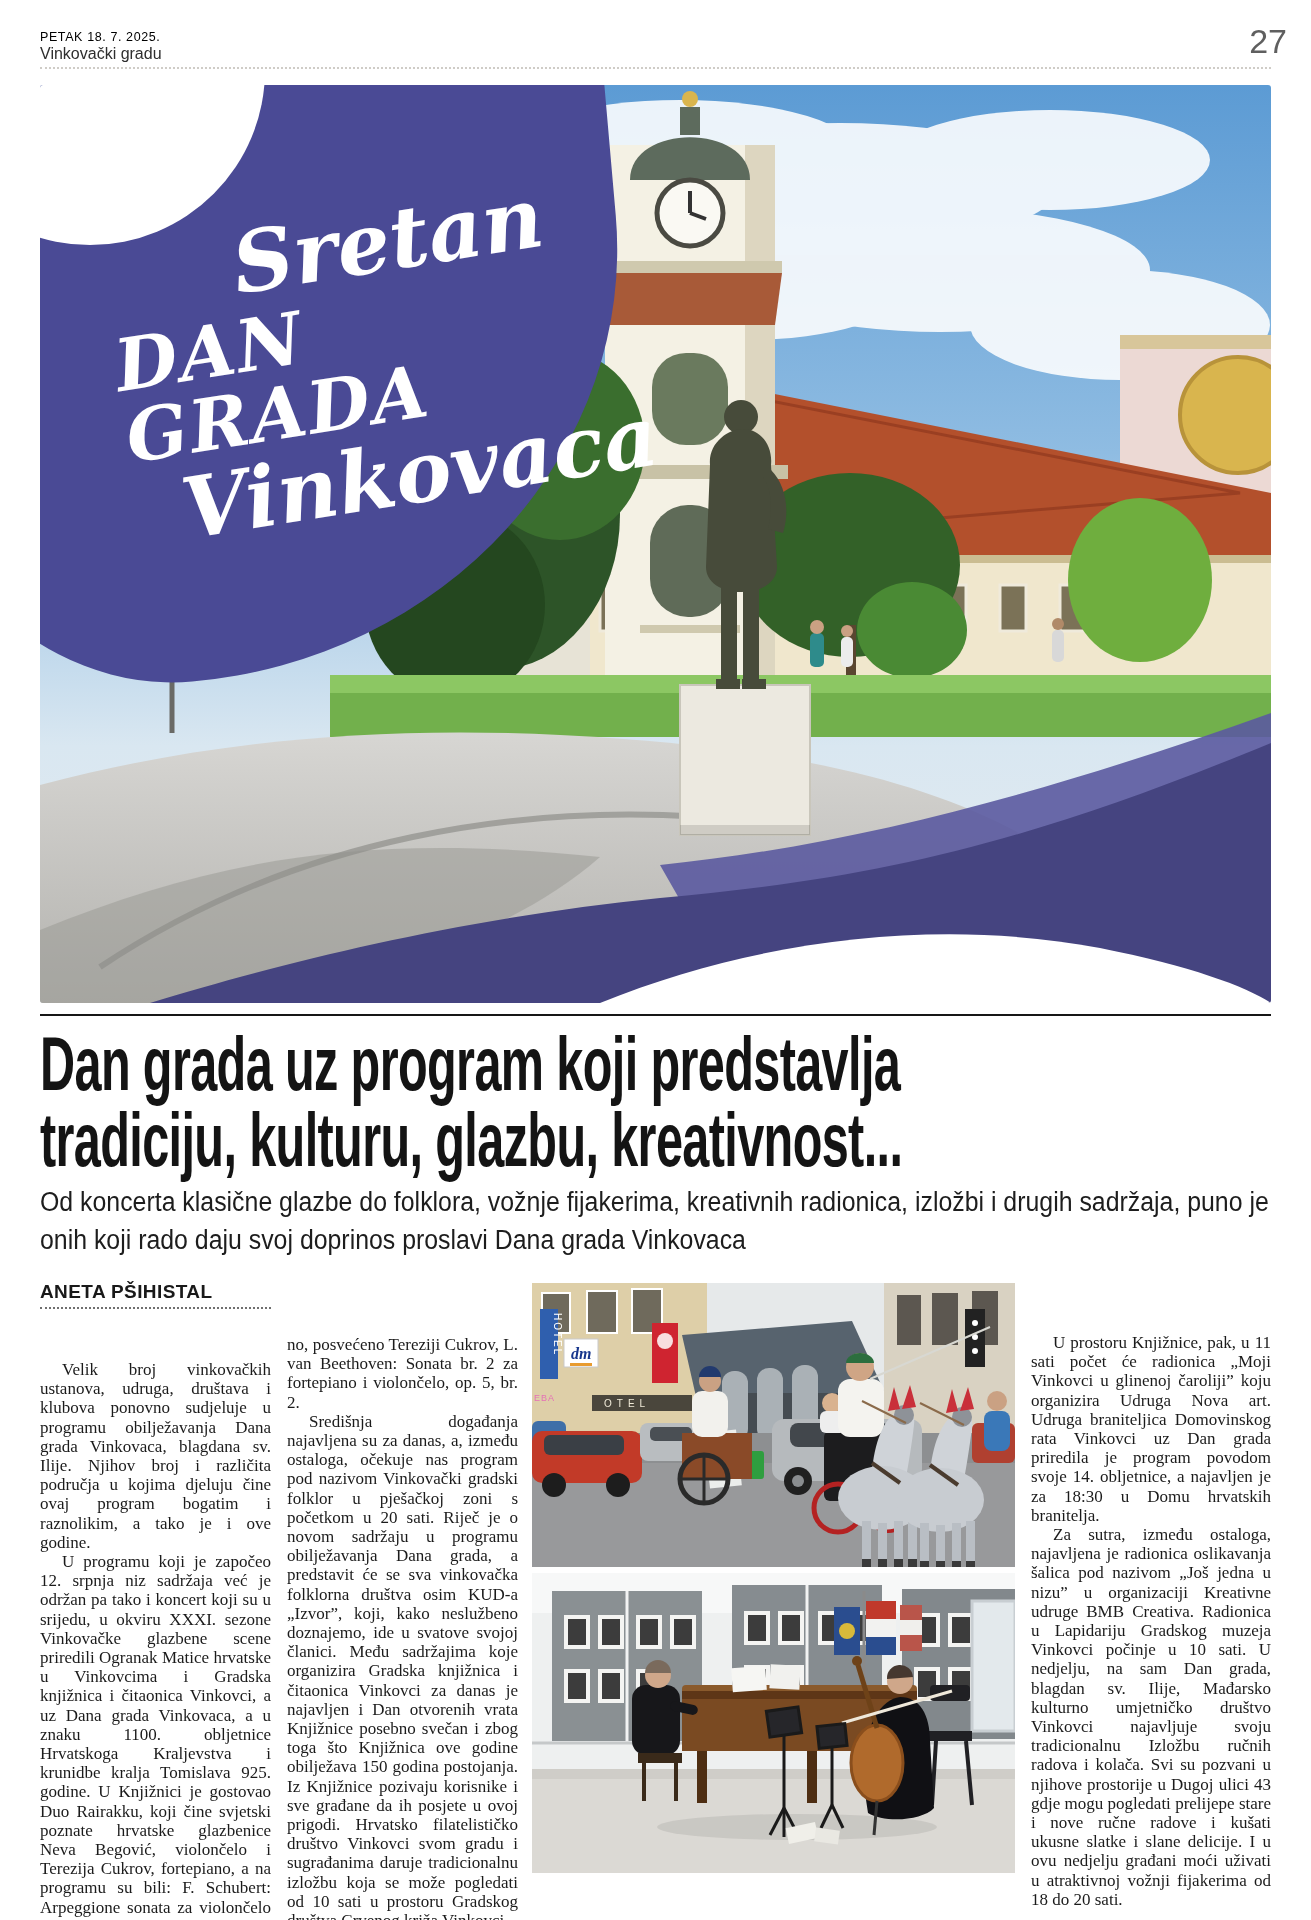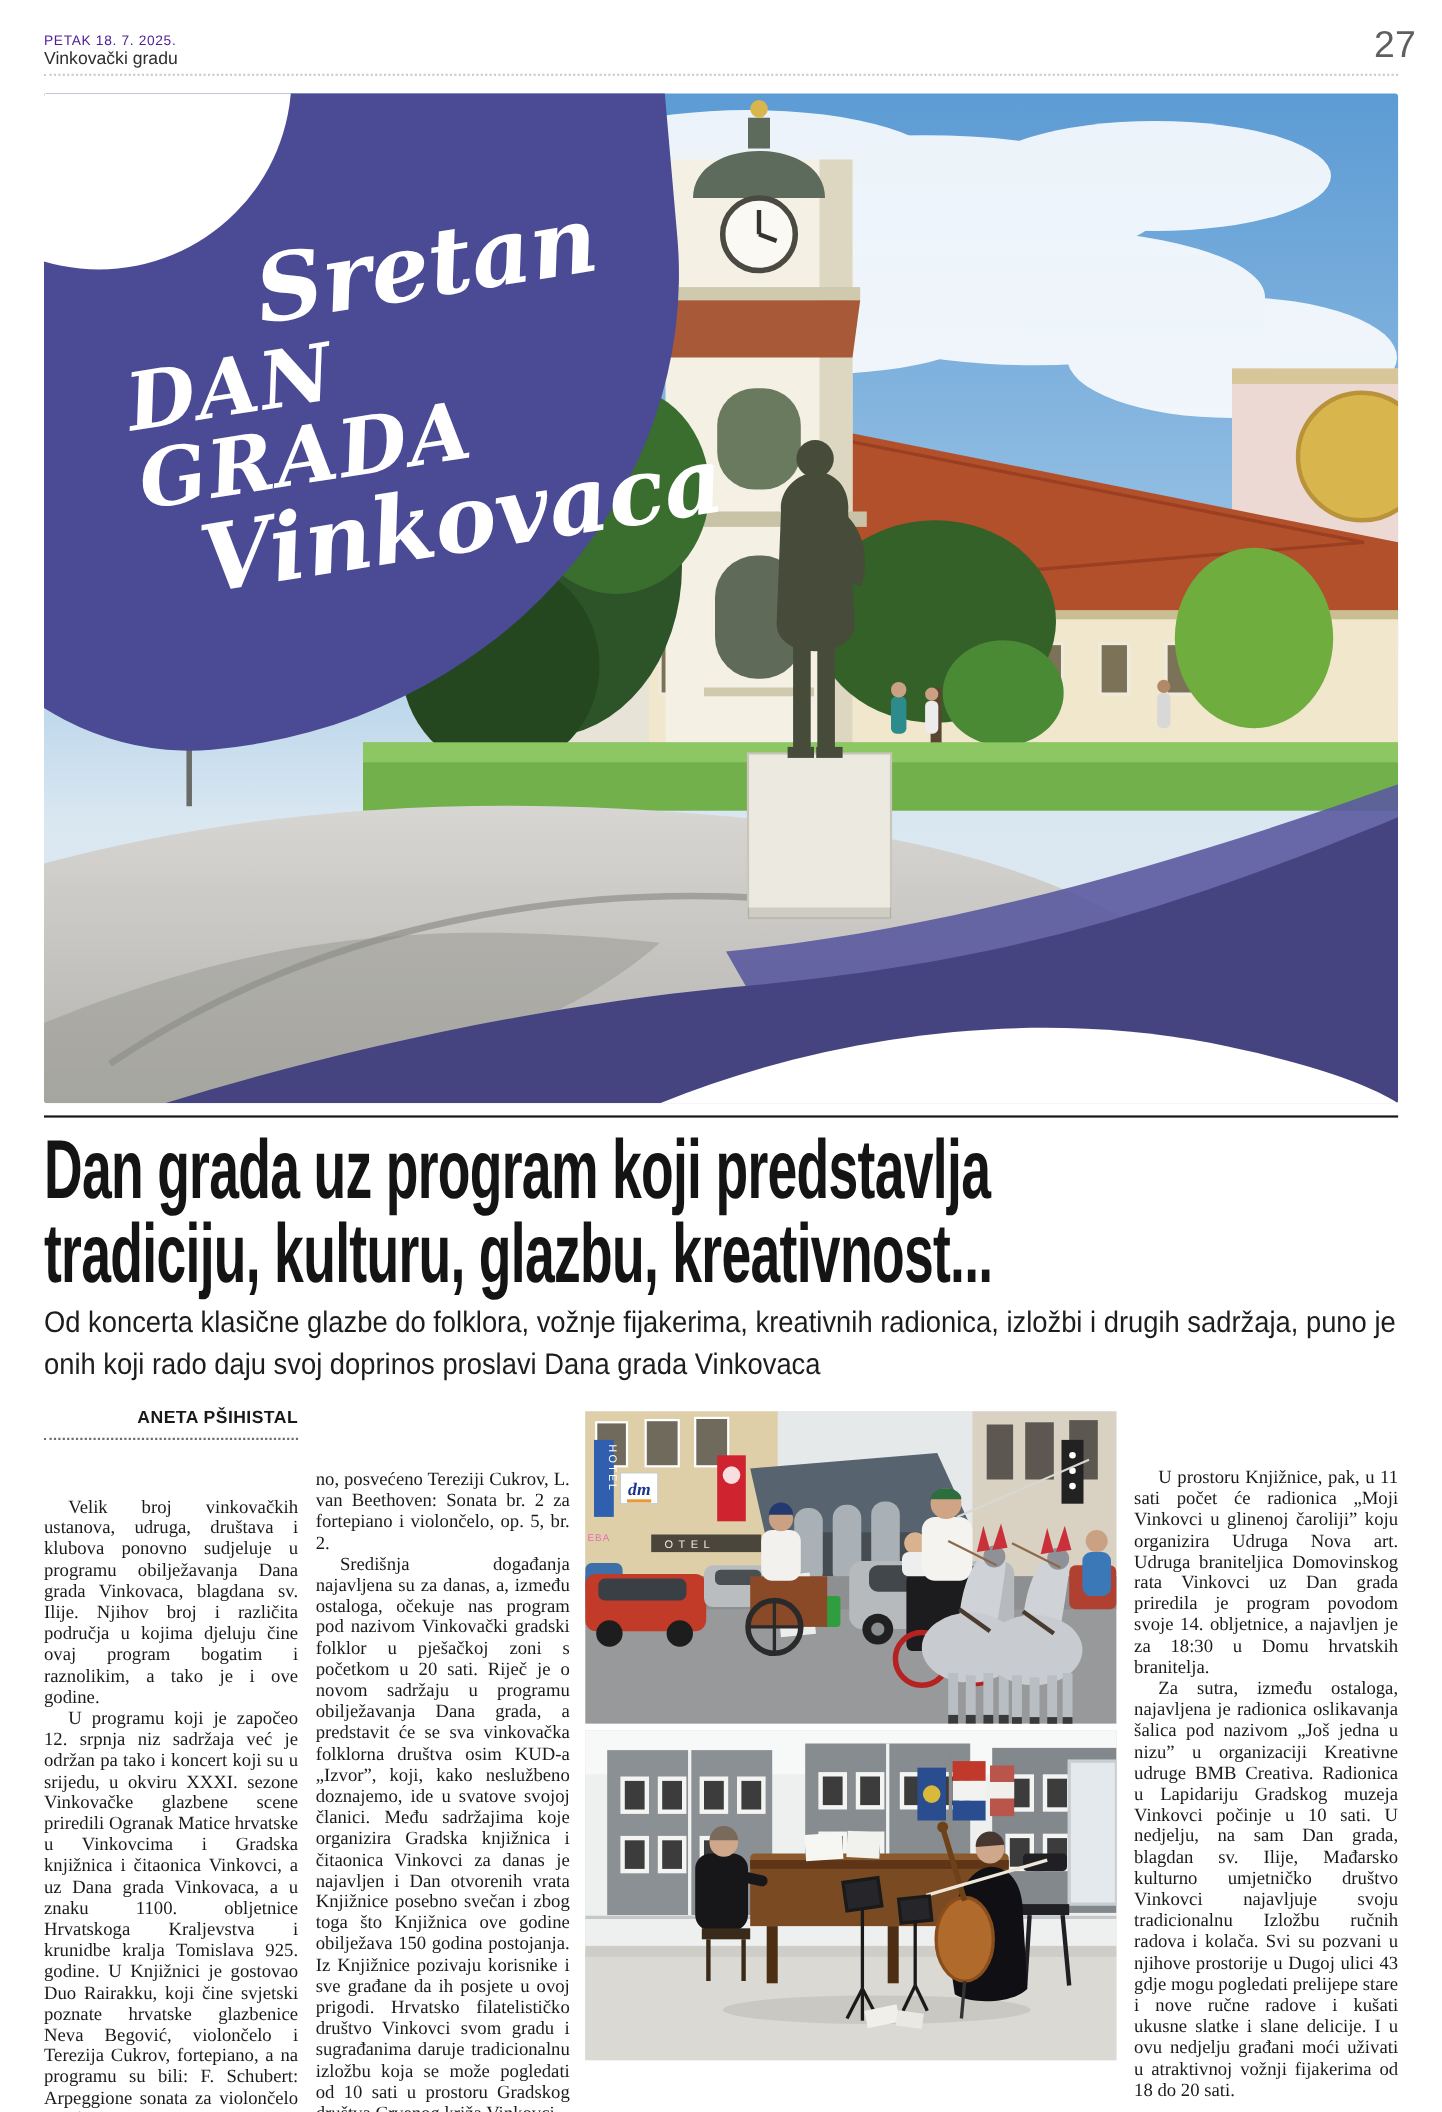--- a/index.html
+++ b/index.html
@@ -2,21 +2,21 @@
 <html><head>
 <meta charset="utf-8">
 <style>
   html,body{margin:0;padding:0;background:#ffffff;}
   .page{position:relative;width:1311px;height:1920px;background:#fff;overflow:hidden;
         font-family:"Liberation Serif",serif;color:#1b1b1b;}
   .abs{position:absolute;}
 
   
   .hdr-date{left:40px;top:30px;font-family:"Liberation Sans",sans-serif;font-size:12.5px;
-            letter-spacing:.6px;color:#4c1d95;}
+            letter-spacing:.6px;color:#000000;}
   .hdr-pub{left:40px;top:45px;font-family:"Liberation Sans",sans-serif;font-size:16px;color:#2e2e2e;}
   .hdr-page{right:24px;top:22px;font-family:"Liberation Sans",sans-serif;font-size:34px;color:#5f5f5f;}
   .hdr-rule{left:40px;top:67px;width:1231px;border-top:2px dotted #cfccc7;}
 
   
   .hero{left:40px;top:85px;width:1231px;height:918px;overflow:hidden;border-radius:3px;
         background:linear-gradient(180deg,#5c9bd4 0%,#8fbce2 40%,#d9e7f1 72%,#e7ecef 100%);}
   .hero svg{display:block;}
   .scene{left:0;top:0;}
   .blob{left:-160px;top:-200px;width:740px;height:790px;background:#4a4a95;
@@ -48,22 +48,22 @@
   .headline{left:40px;font-family:"Liberation Sans",sans-serif;font-weight:700;font-size:76px;
             line-height:1;color:#141414;letter-spacing:-1px;white-space:nowrap;
             transform:scaleX(.64);transform-origin:left top;}
   .hl1{top:1026px;}
   .hl2{top:1102px;}
   .standfirst{left:40px;top:1183px;width:1336px;font-family:"Liberation Sans",sans-serif;
             font-size:27px;line-height:38px;color:#1d1d1d;transform:scaleX(.921);
             transform-origin:left top;}
 
   
-  .byline{left:40px;top:1281px;width:231px;text-align:right;font-family:"Liberation Sans",sans-serif;
-          font-weight:700;font-size:16px;letter-spacing:.4px;color:#191919;}
+  .byline{left:40px;top:1281px;width:231px;text-align:left;font-family:"Liberation Sans",sans-serif;
+          font-weight:700;font-size:19px;letter-spacing:.4px;color:#191919;}
   .byline-rule{left:40px;top:1307px;width:231px;border-top:2px dotted #6f6f6f;}
   .bodycol{font-size:17px;line-height:19.2px;text-align:justify;color:#1b1b1b;margin-top:40px;}
   .col1{left:40px;top:1320px;width:231px;}
   .col2{left:287px;top:1295px;width:231px;}
   .col3{left:1031px;top:1293px;width:240px;}
   .bodycol p{margin:0;}
   .bodycol p.indent{text-indent:22px;}
 
   .photo{background:#ddd;}
   .photo1{left:532px;top:1283px;}

